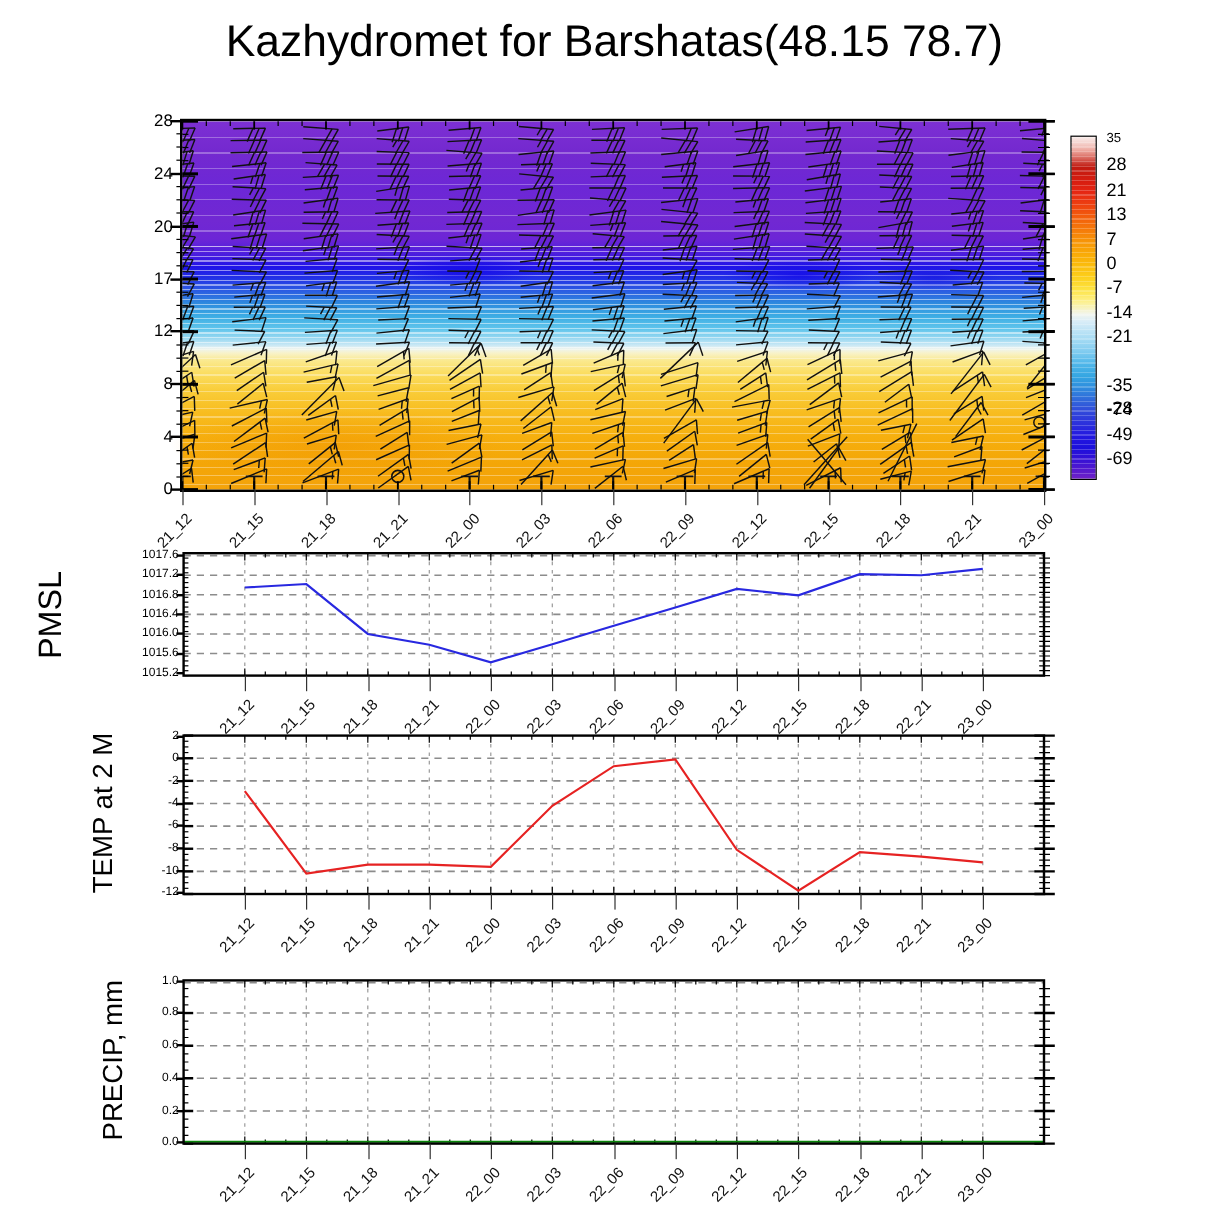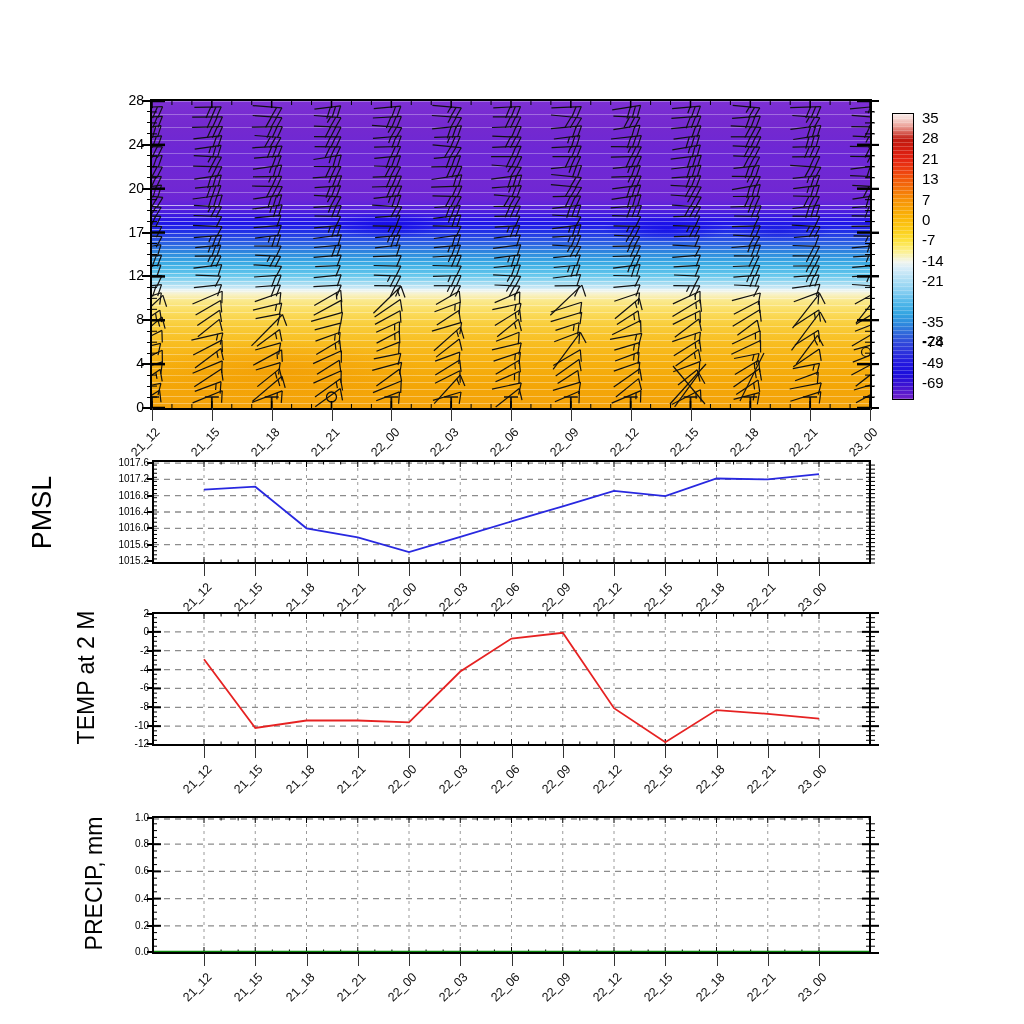--- a/index.html
+++ b/index.html
@@ -50,20 +50,21 @@
   .vtitle{position:absolute;text-align:center;transform:rotate(-90deg);}
   #pmsl-title{left:-18px;top:497px;width:120px;font-size:27px;}
   #temp-title{left:-14px;top:664px;width:200px;font-size:23px;}
   #precip-title{left:-6px;top:870px;width:200px;font-size:23px;}
   .panel-svg{position:absolute;overflow:visible;}
 </style>
 </head>
 <body>
 
 <div id="app">
+  <div id="page-title">Kazhydromet for Barshatas(48.15 78.7)</div>
 
   <div id="top-panel">
     <div class="lines-sparse"></div>
     <div class="lines-band"></div>
     <div class="lines-low"></div>
     <div class="blob" id="blob1"></div>
     <div class="blob" id="blob2"></div>
     <div class="blob" id="blob3"></div>
     <div class="blob" id="blob4"></div>
     <svg id="barbs-svg" width="732" height="307">
@@ -1535,21 +1536,21 @@
     <div style="position: absolute; left: 142px; top: 143.857px; width: 10px; height: 2px; background: rgb(0, 0, 0);"></div>
     <div style="position: absolute; left: 870px; top: 143.857px; width: 9px; height: 2px; background: rgb(0, 0, 0);"></div>
     <div style="position: absolute; left: 147px; top: 133.393px; width: 5px; height: 1px; background: rgb(0, 0, 0);"></div>
     <div style="position: absolute; left: 870px; top: 133.393px; width: 4px; height: 1px; background: rgb(0, 0, 0);"></div>
     <div style="position: absolute; left: 147px; top: 122.429px; width: 5px; height: 1px; background: rgb(0, 0, 0);"></div>
     <div style="position: absolute; left: 870px; top: 122.429px; width: 4px; height: 1px; background: rgb(0, 0, 0);"></div>
     <div style="position: absolute; left: 147px; top: 111.464px; width: 5px; height: 1px; background: rgb(0, 0, 0);"></div>
     <div style="position: absolute; left: 870px; top: 111.464px; width: 4px; height: 1px; background: rgb(0, 0, 0);"></div>
     <div style="position: absolute; left: 142px; top: 100px; width: 10px; height: 2px; background: rgb(0, 0, 0);"></div>
     <div style="position: absolute; left: 870px; top: 100px; width: 9px; height: 2px; background: rgb(0, 0, 0);"></div>
-    <div style="position: absolute; left: 922px; top: 109px; width: 52px; font-size: 15px;">35</div>
+    <div style="position: absolute; left: 922px; top: 109px; width: 52px; font-size: 11px;">35</div>
     <div style="position: absolute; left: 922px; top: 129.38px; width: 52px; font-size: 15px;">28</div>
     <div style="position: absolute; left: 922px; top: 149.76px; width: 52px; font-size: 15px;">21</div>
     <div style="position: absolute; left: 922px; top: 170.14px; width: 52px; font-size: 15px;">13</div>
     <div style="position: absolute; left: 922px; top: 190.52px; width: 52px; font-size: 15px;">7</div>
     <div style="position: absolute; left: 922px; top: 210.9px; width: 52px; font-size: 15px;">0</div>
     <div style="position: absolute; left: 922px; top: 231.28px; width: 52px; font-size: 15px;">-7</div>
     <div style="position: absolute; left: 922px; top: 251.66px; width: 52px; font-size: 15px;">-14</div>
     <div style="position: absolute; left: 922px; top: 272.04px; width: 52px; font-size: 15px;">-21</div>
     <div style="position: absolute; left: 922px; top: 292.42px; width: 52px; font-size: 15px; margin-top: 40px;">-28</div>
     <div style="position: absolute; left: 922px; top: 312.8px; width: 52px; font-size: 15px;">-35</div>

